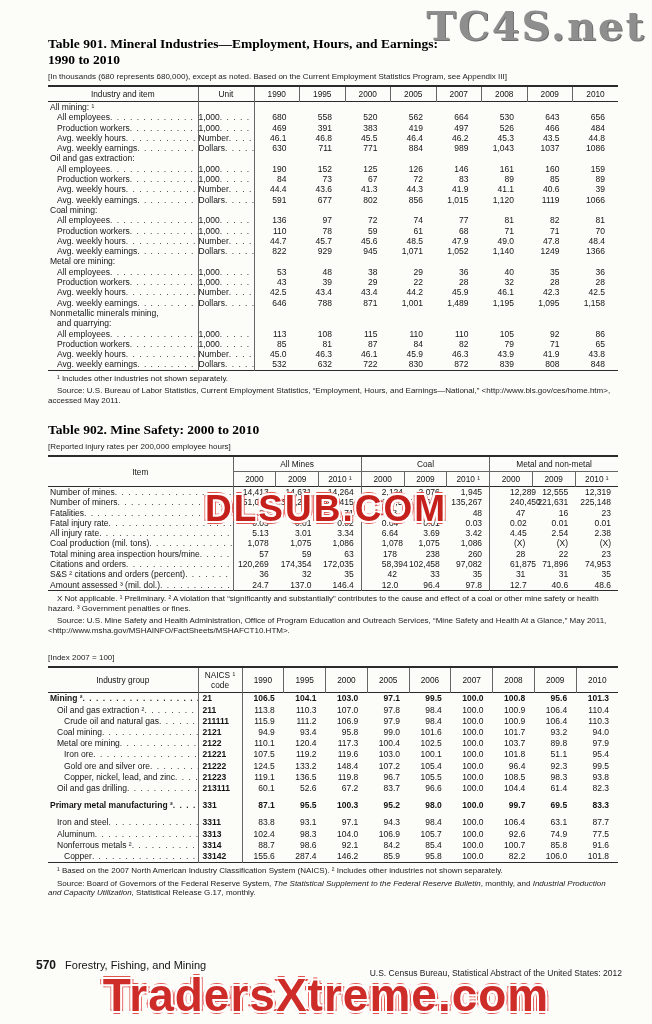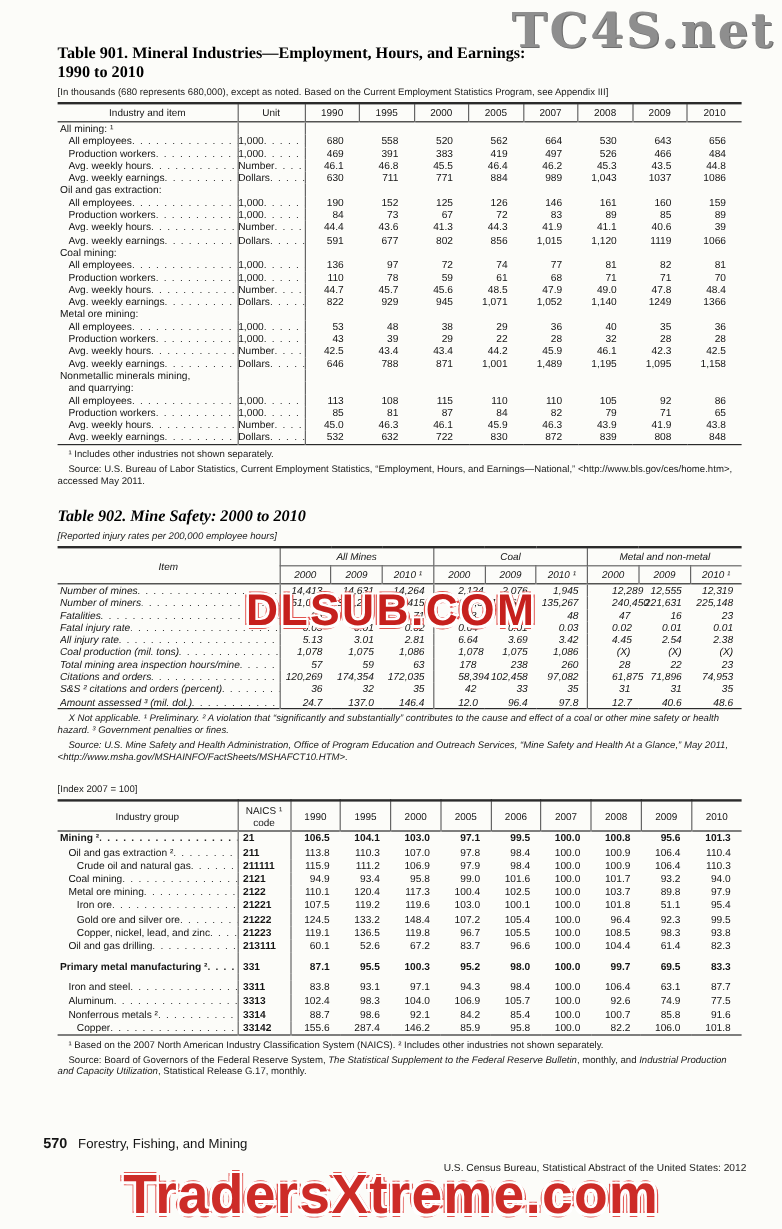--- a/index.html
+++ b/index.html
@@ -27,21 +27,21 @@
   .dots{flex:1 1 auto;overflow:hidden;white-space:nowrap;min-width:0;color:#2a2a2a;}
   .dots::before{content:" . . . . . . . . . . . . . . . . . . . . . . . . . . . . . . . . . . . . . . . . . . . . . . .";letter-spacing:1px;}
   .ind0{padding-left:2px;text-align:right;} .ind1{padding-left:9px;} .ind2{padding-left:16px;}
   .num{text-align:right;padding-right:13px;}
   .t902 .num{padding-right:7px;}
   .t903 .num{padding-right:9px;}
   tr.b td{font-weight:bold;}
   tr.sp td{height:6px;line-height:6px;}
   .fnote{font-size:8px;line-height:9.6px;margin-top:3px;text-indent:9px;color:#1a1a1a;}
   .fnote .it{font-style:italic;}
-  .footer-left{position:absolute;left:36px;bottom:64px;font-size:11px;}
+  .footer-left{position:absolute;left:36px;bottom:52px;font-size:11px;}
   .footer-left .pg{font-weight:bold;font-size:12px;margin-right:6px;}
   .footer-credit{position:absolute;right:30px;bottom:46px;font-size:8.5px;color:#222;}
   .wm{position:absolute;font-weight:bold;pointer-events:none;z-index:5;white-space:nowrap;}
   .wm-top{top:2px;right:6px;font-size:40px;letter-spacing:2px;color:#8e8e8e;
           font-family:"DejaVu Serif",serif;text-shadow:1px 1px 0 #6d6d6d;}
   .wm-mid{top:488px;left:50%;transform:translateX(-50%);font-size:37px;letter-spacing:2px;color:#c6201d;
           text-shadow:-2px -2px 0 #fff,2px -2px 0 #fff,-2px 2px 0 #fff,2px 2px 0 #fff,
                       -3px 0 0 #e2534f,3px 0 0 #e2534f,0 -3px 0 #e2534f,0 3px 0 #e2534f;}
   .wm-bot{bottom:2px;left:50%;transform:translateX(-50%);font-size:46px;letter-spacing:1px;color:#cd2c28;
           text-shadow:-2px -2px 0 #fff,2px -2px 0 #fff,-2px 2px 0 #fff,2px 2px 0 #fff,
@@ -621,21 +621,21 @@
             <td class="num">839</td>
             <td class="num">808</td>
             <td class="num">848</td>
           </tr>
         </tbody>
     </table>
     <p class="fnote">¹ Includes other industries not shown separately.</p>
     <p class="fnote">Source: U.S. Bureau of Labor Statistics, Current Employment Statistics, “Employment, Hours, and Earnings—National,” &lt;http://www.bls.gov/ces/home.htm&gt;, accessed May 2011.</p>
   </section>
 
-  <section style="margin-top:16px;font-style:italic;">
+  <section style="margin-top:16px;">
     <div class="tbl-title">Table 902. Mine Safety: 2000 to 2010</div>
     <div class="tbl-note">[Reported injury rates per 200,000 employee hours]</div>
     <table class="t902">
       <colgroup>
         <col style="width:185px">
         <col>
           <col>
           <col>
           <col>
           <col>
@@ -734,21 +734,21 @@
           </tr>
           <tr>
             <td class="stub ind0">
               <div class="fx">
                 <span class="lbl">All injury rate</span>
                 <span class="dots"></span>
               </div>
             </td>
             <td class="num">5.13</td>
             <td class="num">3.01</td>
-            <td class="num">2.81</td>
+            <td class="num">3.34</td>
             <td class="num gsep">6.64</td>
             <td class="num">3.69</td>
             <td class="num">3.42</td>
             <td class="num gsep">4.45</td>
             <td class="num">2.54</td>
             <td class="num">2.38</td>
           </tr>
           <tr>
             <td class="stub ind0">
               <div class="fx">

